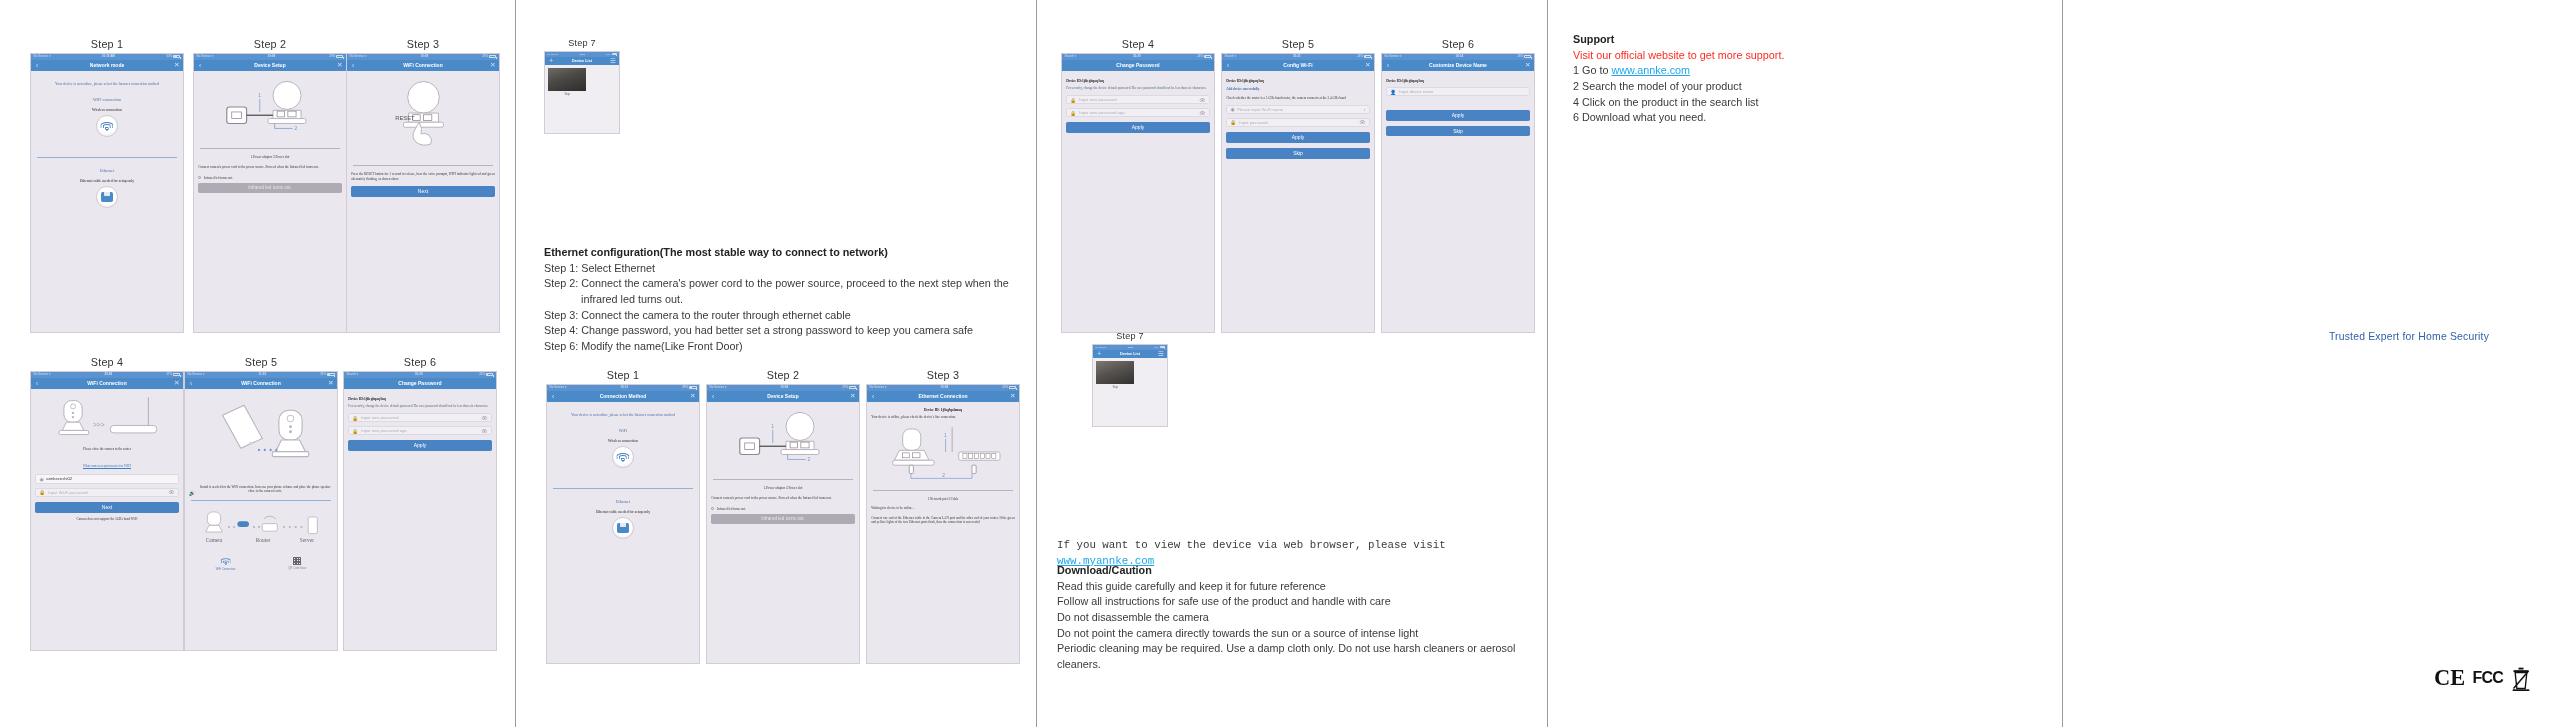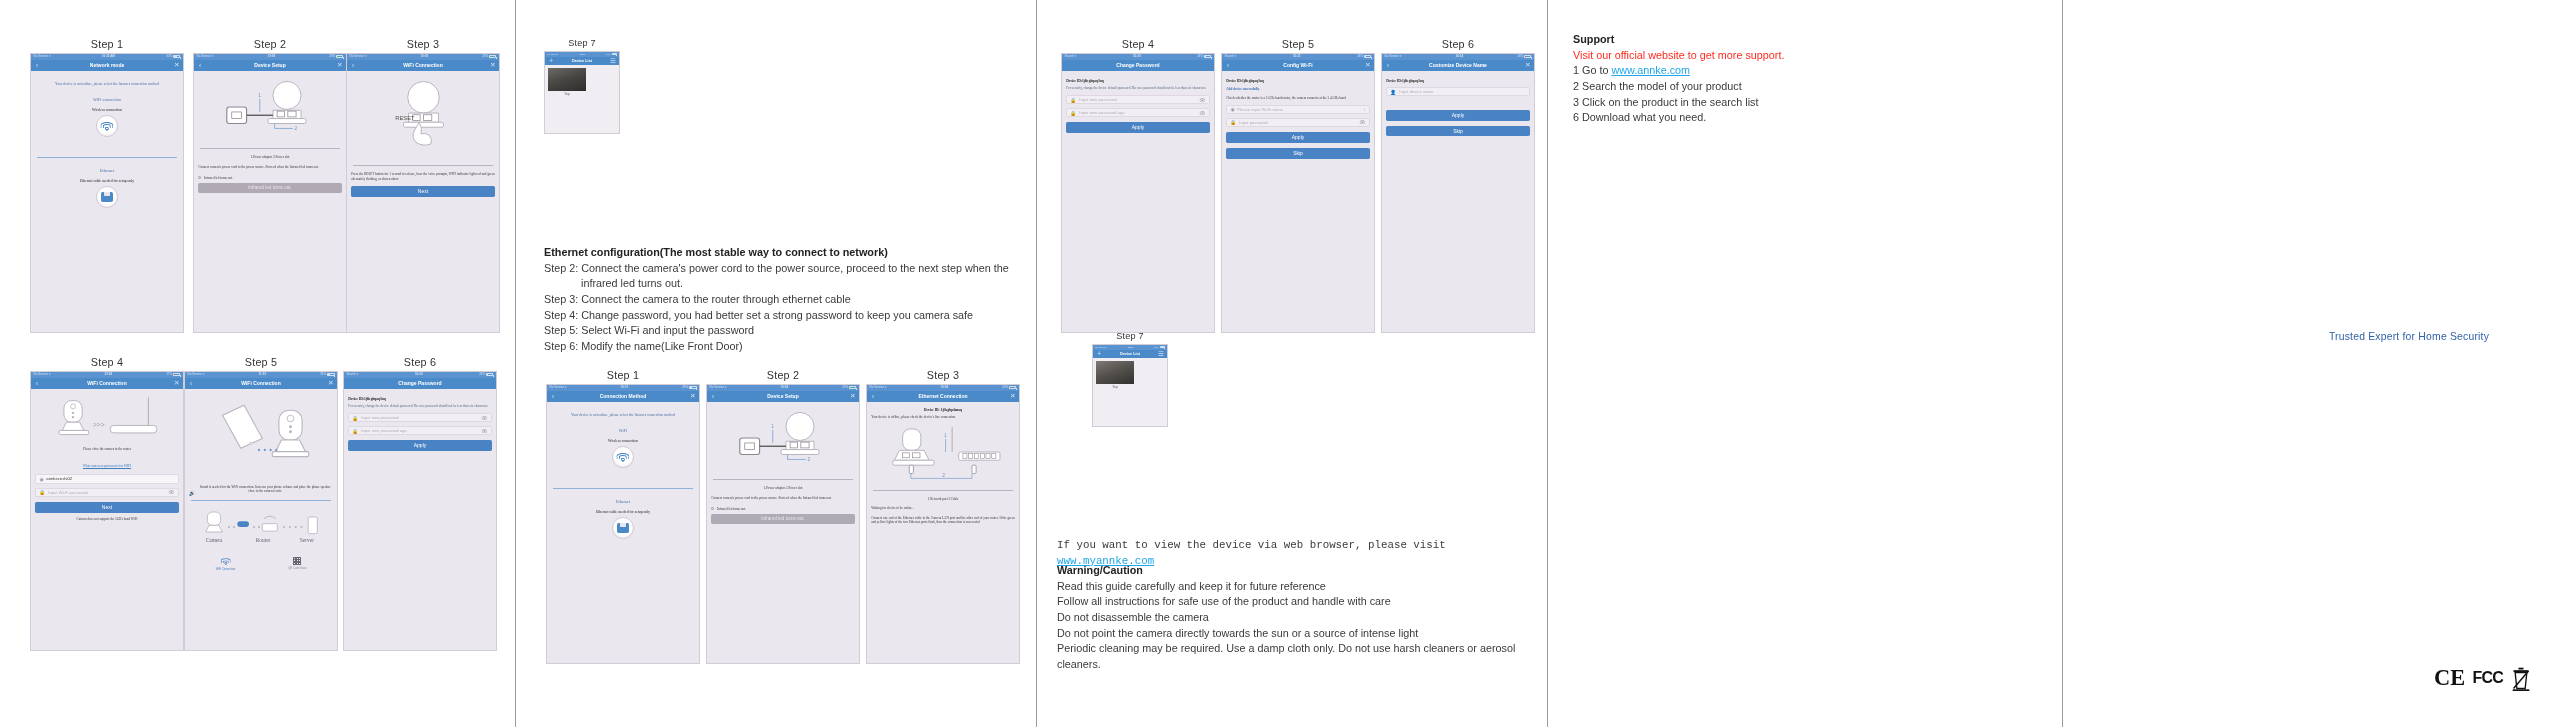--- a/index.html
+++ b/index.html
@@ -476,25 +476,25 @@
       <div style="width:38px;">
         <div class="devlist-thumb" style="background:linear-gradient(160deg,#6e6b68 0%,#4a4845 45%,#2e2c2a 100%);"></div>
         <div class="devlist-caption">Stop</div>
       </div>
     </div>
   </div>
 </div>
 
 <div class="txtblk" style="left:544px;top:245px;width:478px;">
   <div style="font-weight:bold;color:#222;">Ethernet configuration(The most stable way to connect to network)</div>
+  <div>Step 1: Select Ethernet</div>
   <div>Step 2: Connect the camera's power cord to the power source, proceed to the next step when the</div>
   <div style="padding-left:37px;">infrared led turns out.</div>
   <div>Step 3: Connect the camera to the router through ethernet cable</div>
   <div>Step 4: Change password, you had better set a strong password to keep you camera safe</div>
-  <div>Step 5: Select Wi-Fi and input the password</div>
   <div>Step 6: Modify the name(Like Front Door)</div>
 </div>
 
 <div class="phone-wrap" style="left:546px;top:369px;width:154px;">
   <div class="step-label">Step 1</div>
   <div class="phone" style="height:280px;">
     <div class="statusbar">
       <span class="sb-left">
           <span>No Service</span>
           <span>▾</span>
@@ -777,35 +777,35 @@
       </div>
     </div>
   </div>
 </div>
 
 <div class="txtblk" style="left:1057px;top:538px;width:473px;font-family:Liberation Mono, monospace;">
   <span>If you want to view the device via web browser, please visit </span><span class="link">www.myannke.com</span>
 </div>
 
 <div class="txtblk" style="left:1057px;top:563px;width:473px;">
-  <div style="font-weight:bold;color:#222;">Warning/Caution</div>
+  <div style="font-weight:bold;color:#222;">Download/Caution</div>
   <div>Read this guide carefully and keep it for future reference</div>
   <div>Follow all instructions for safe use of the product and handle with care</div>
   <div>Do not disassemble the camera</div>
   <div>Do not point the camera directly towards the sun or a source of intense light</div>
   <div>Periodic cleaning may be required. Use a damp cloth only. Do not use harsh cleaners or aerosol</div>
   <div>cleaners.</div>
 </div>
 
 <div class="txtblk" style="left:1573px;top:32px;width:399px;">
   <div style="font-weight:bold;color:#222;">Support</div>
   <div class="red">Visit our official website to get more support.</div>
   <div><span>1 Go to </span><span class="link">www.annke.com</span></div>
   <div>2 Search the model of your product</div>
-  <div>3 Click on the product in the search list</div>
+  <div>4 Click on the product in the search list</div>
   <div>6 Download what you need.</div>
 </div>
 
 <div class="logo-wrap">
   <div class="annke-tag">Trusted Expert for Home Security</div>
 </div>
 
 <div class="certs">
   <span class="ce">CE</span>
   <span class="fcc">FCC</span>

